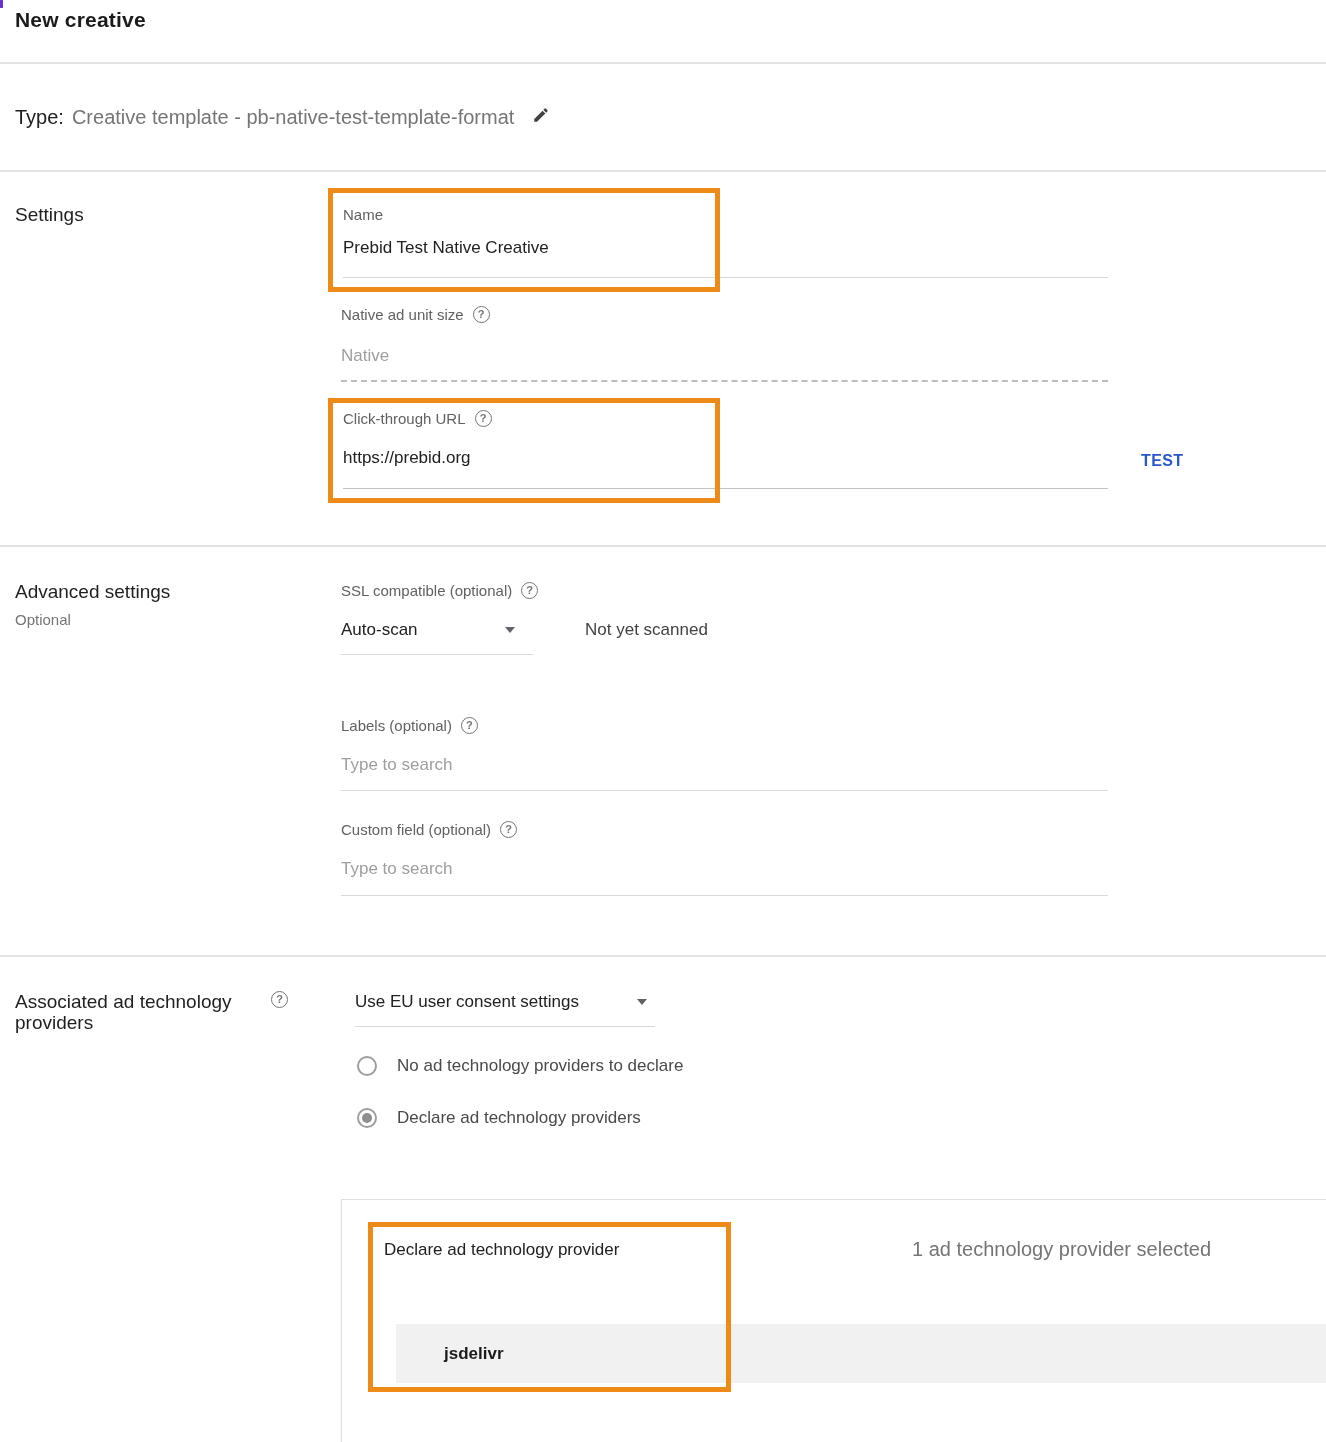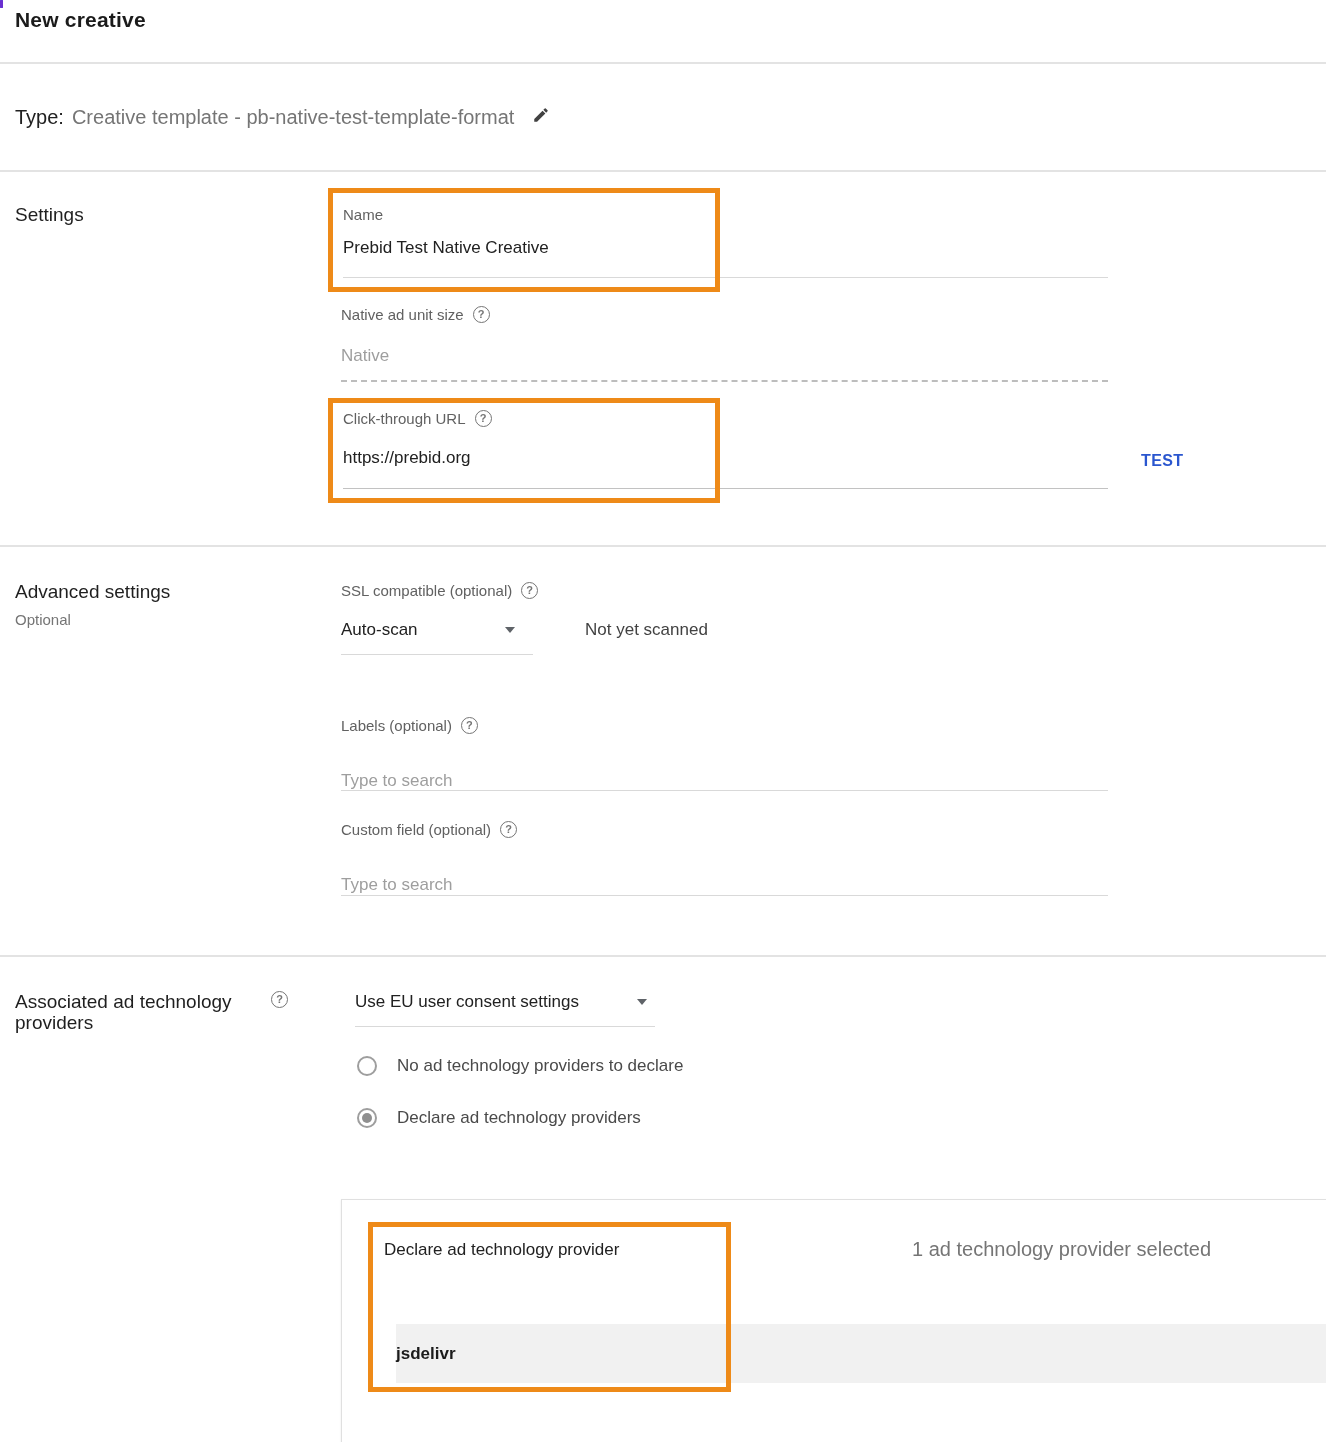--- a/index.html
+++ b/index.html
@@ -31,21 +31,21 @@
   .field-label { font-size:15px; color:#616161; display:flex; align-items:center; gap:9px; }
   .field-value { font-size:17px; color:#212121; }
   .placeholder-text { color:#9e9e9e; }
   .underline { height:1px; background:#d9d9d9; }
   .underline.dark { background:#c2c2c2; }
   .dashed-line { height:0; border-top:2px dashed #bdbdbd; }
 
   input.flat-input { border:none; outline:none; background:transparent; font-family:inherit;
     font-size:17px; color:#212121; padding:0; width:380px; }
   input.flat-input::placeholder { color:#9e9e9e; opacity:1; }
-  input.wide { width:740px;margin-top:16px; }
+  input.wide { width:740px; }
 
   .help-icon { width:17px; height:17px; border:1.5px solid #757575; border-radius:50%;
     color:#757575; font-size:11px; font-weight:700; display:inline-flex; align-items:center;
     justify-content:center; line-height:1; flex:none; cursor:pointer; }
 
   .dropdown-arrow { width:0; height:0; border-left:5px solid transparent;
     border-right:5px solid transparent; border-top:6px solid #5f6368; display:inline-block; }
 
   .test-link { top:452px; left:1141px; font-size:16px; font-weight:700; color:#2a56cf;
     letter-spacing:.4px; cursor:pointer; text-decoration:none; }
@@ -56,21 +56,21 @@
   .radio { width:20px; height:20px; border:2px solid #9e9e9e; border-radius:50%;
     position:relative; flex:none; cursor:pointer; background:#fff; }
   .radio.selected::after { content:""; position:absolute; inset:3px; background:#8f8f8f; border-radius:50%; }
   .radio-label { font-size:17px; color:#4a4a4a; }
 
   .provider-card { top:1199px; left:341px; width:985px; height:297px; background:#fff;
     border:1px solid #e0e0e0; border-right:none; box-shadow:0 1px 2px rgba(0,0,0,.08); }
   .card-title { position:absolute; top:40px; left:42px; font-size:17px; color:#212121; }
   .card-summary { position:absolute; top:38px; left:570px; font-size:20px; color:#757575; }
   .provider-row { position:absolute; top:124px; left:54px; right:0; height:59px;
-    background:#f1f1f1; display:flex; align-items:center; cursor:pointer; }
+    background:#f1f1f1; display:flex; align-items:center; padding-left:48px; cursor:pointer; }
   .provider-name { font-size:17px; font-weight:700; color:#1b1b1b; }
 </style>
 </head>
 <body>
 
 <div id="page">
 
   <div class="abs top-strip"></div>
   <div class="abs descender blue"></div>
   <div class="abs descender purple"></div>

